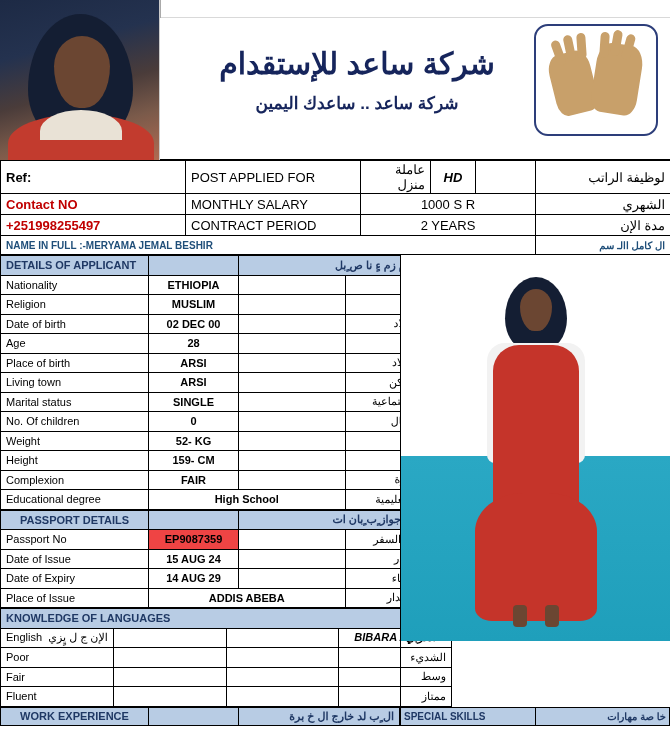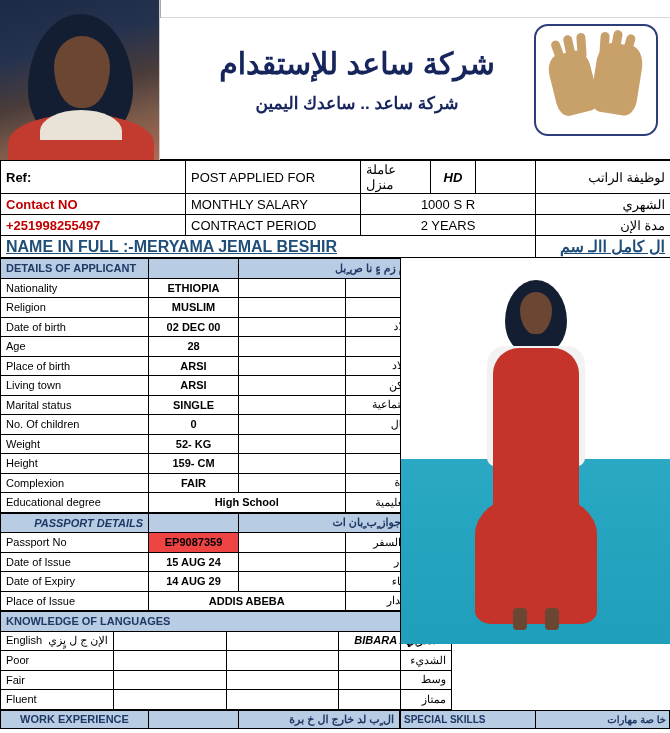--- a/index.html
+++ b/index.html
@@ -134,30 +134,29 @@
   .top-table td {
     border: 1px solid #000;
     height: 21px;
     padding: 1px 5px;
     font-size: 13px;
   }
   .lbl-bold { font-weight: bold; }
   .red { color: #c00000; font-weight: bold; }
   .ctr { text-align: center; }
   .ar { direction: rtl; text-align: right; font-size: 11px; }
-  .ar-c { direction: rtl; text-align: left; font-size: 11px; }
+  .ar-c { direction: rtl; text-align: right; font-size: 11px; }
 
   .name-row td {
     border: 1px solid #000;
     height: 19px;
     padding: 1px 5px;
     font-weight: bold;
-    font-size: 16px;
+    font-size: 10px;
     color: #1f4e79;
-    text-decoration: underline;
   }
 
   
   .body-wrap { display: flex; width: 670px; }
   .left-col { width: 400px; }
   .right-col {
     width: 270px;
     border-left: 1px solid #000;
     position: relative;
   }
@@ -391,21 +390,21 @@
           <td>Educational degree</td>
           <td class="val" colspan="2">High School</td>
           <td class="ar">الدرجة التعليمية</td>
         </tr>
       </tbody>
         </table>
 
       <table class="data-table">
         <tbody>
             <tr>
-          <td class="sect-head" style="width:148px; text-align:right;font-style:italic;">PASSPORT DETAILS</td>
+          <td class="sect-head" style="width:148px; text-align:center;">PASSPORT DETAILS</td>
           <td class="sect-head" style="width:90px;"></td>
           <td class="sect-head ar" colspan="2">ال س فر جواز ٍب  ٍبان ات</td>
         </tr>
         <tr>
           <td>Passport No</td>
           <td class="val-hl">EP9087359</td>
           <td style="width:60px;"></td>
           <td class="ar" style="width:100px;">رقم جواز السفر</td>
         </tr>
         <tr>

